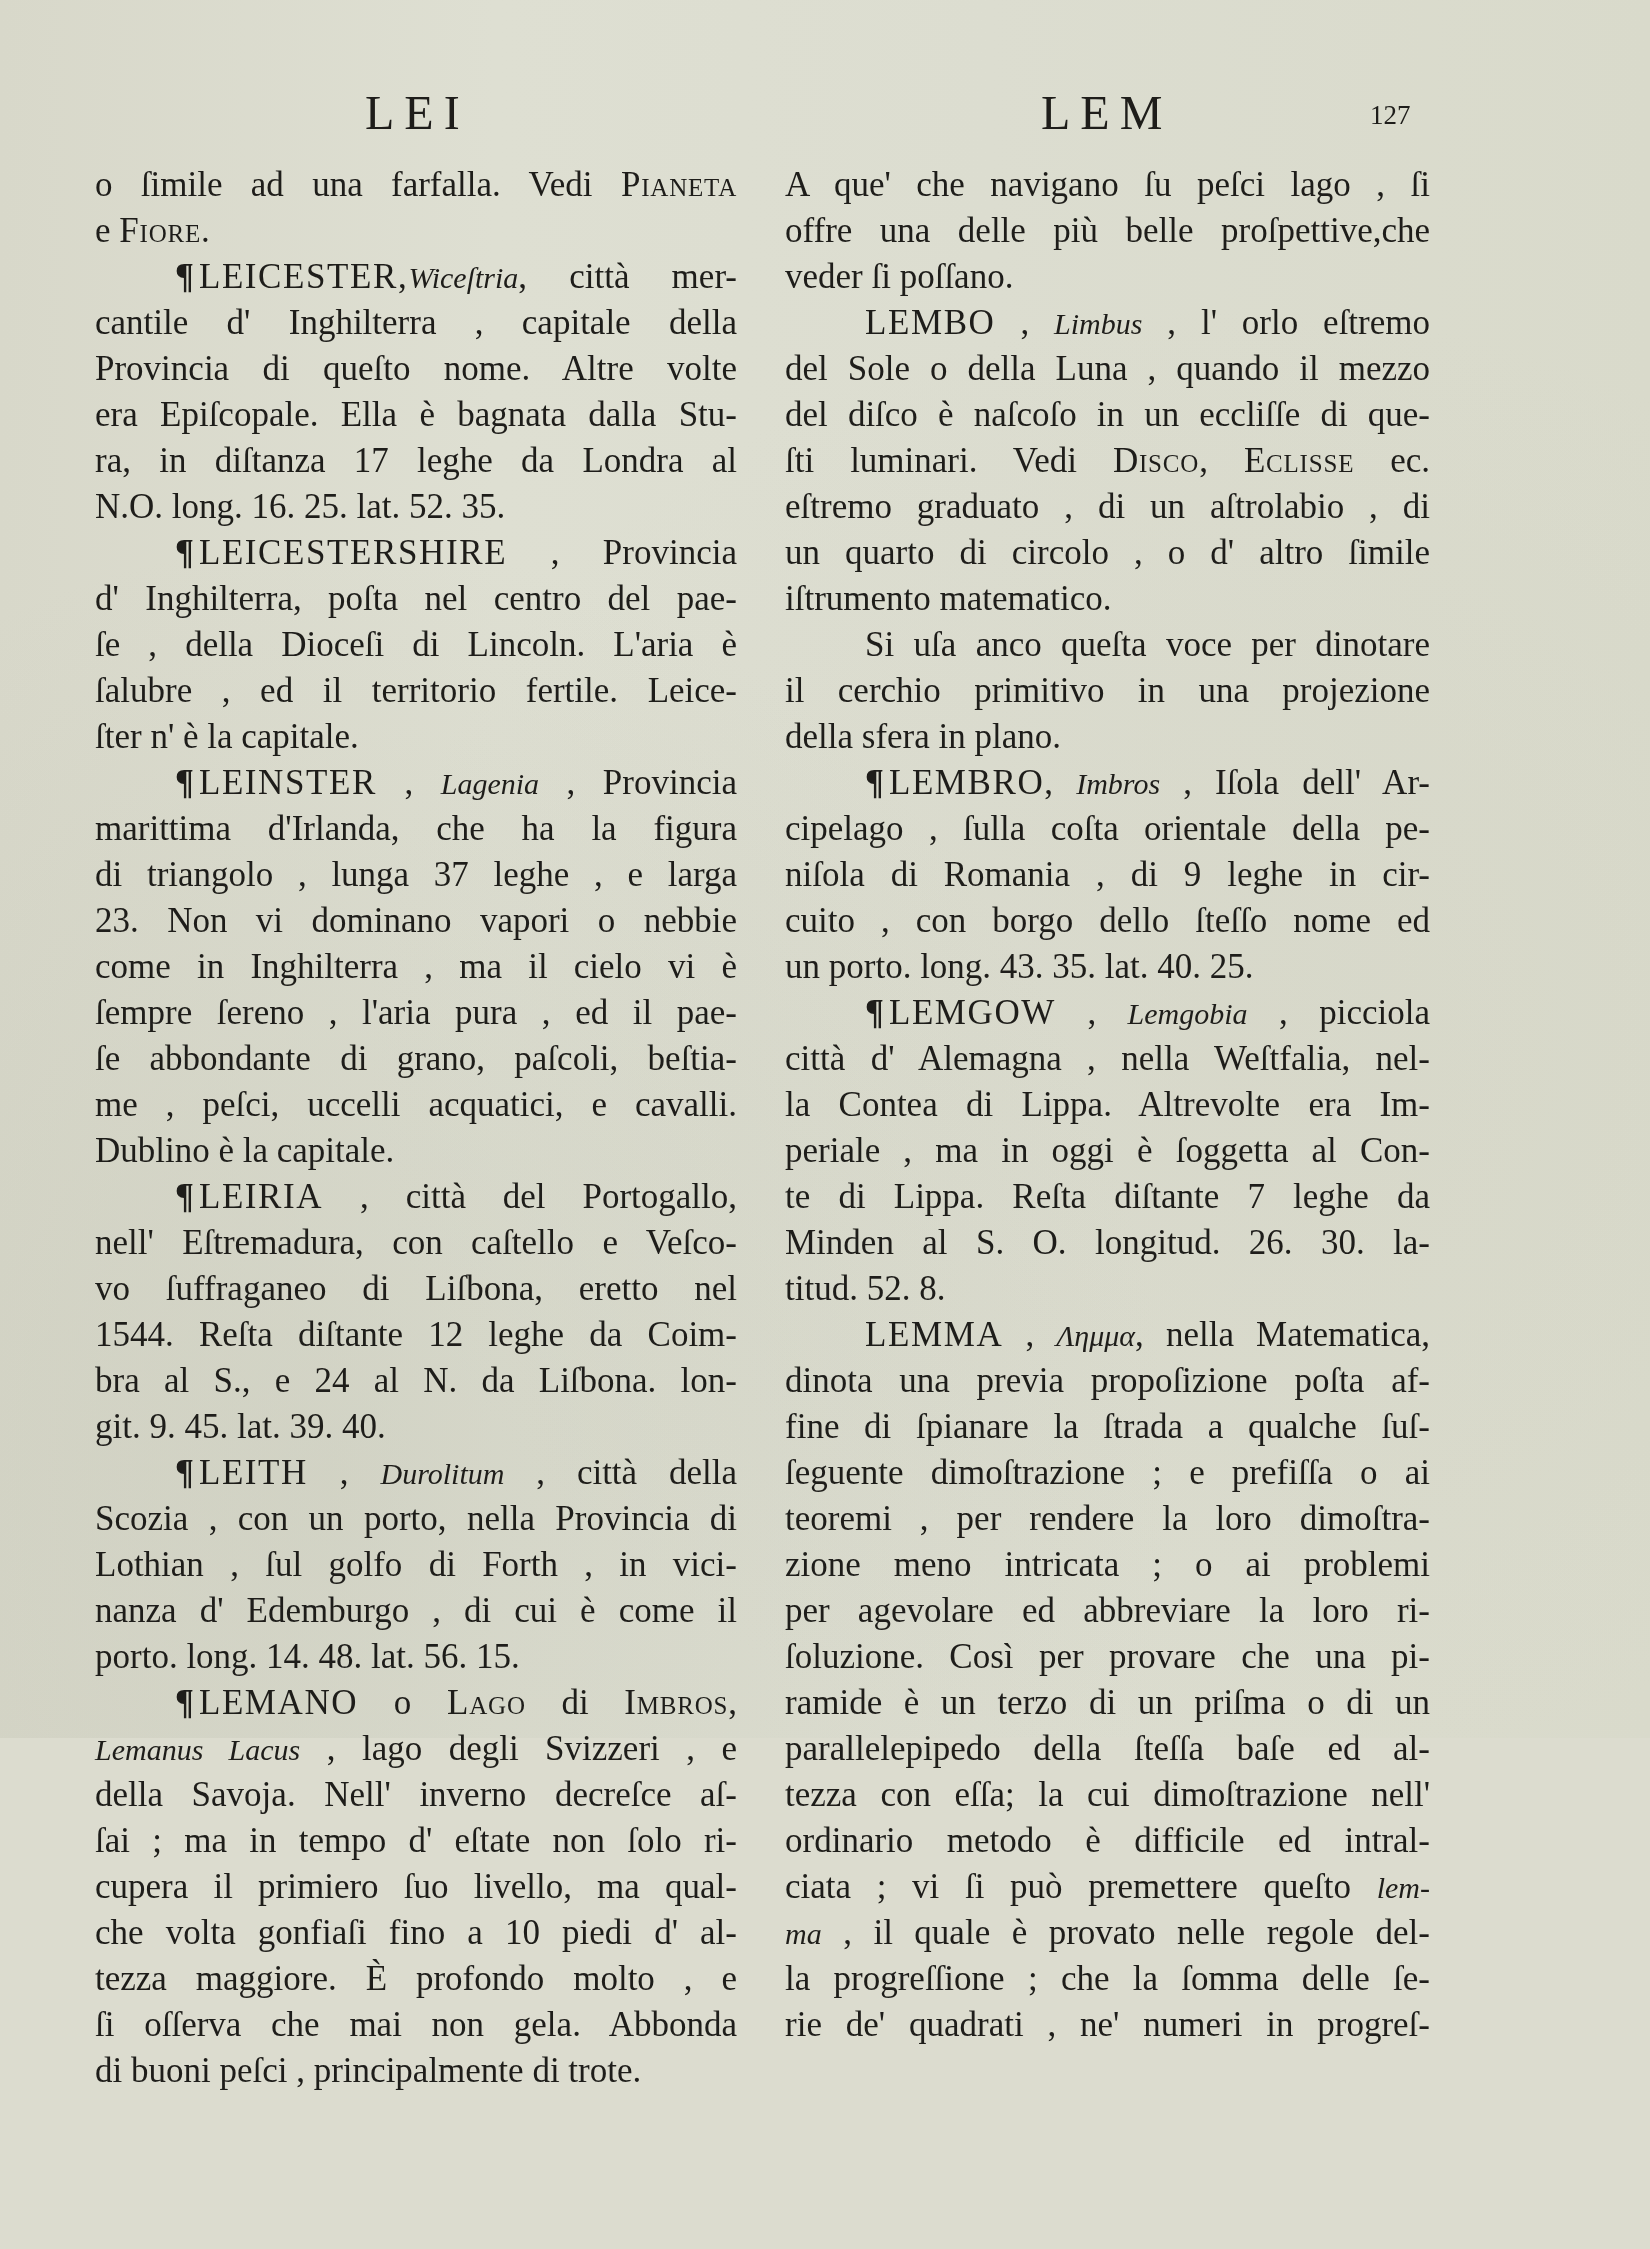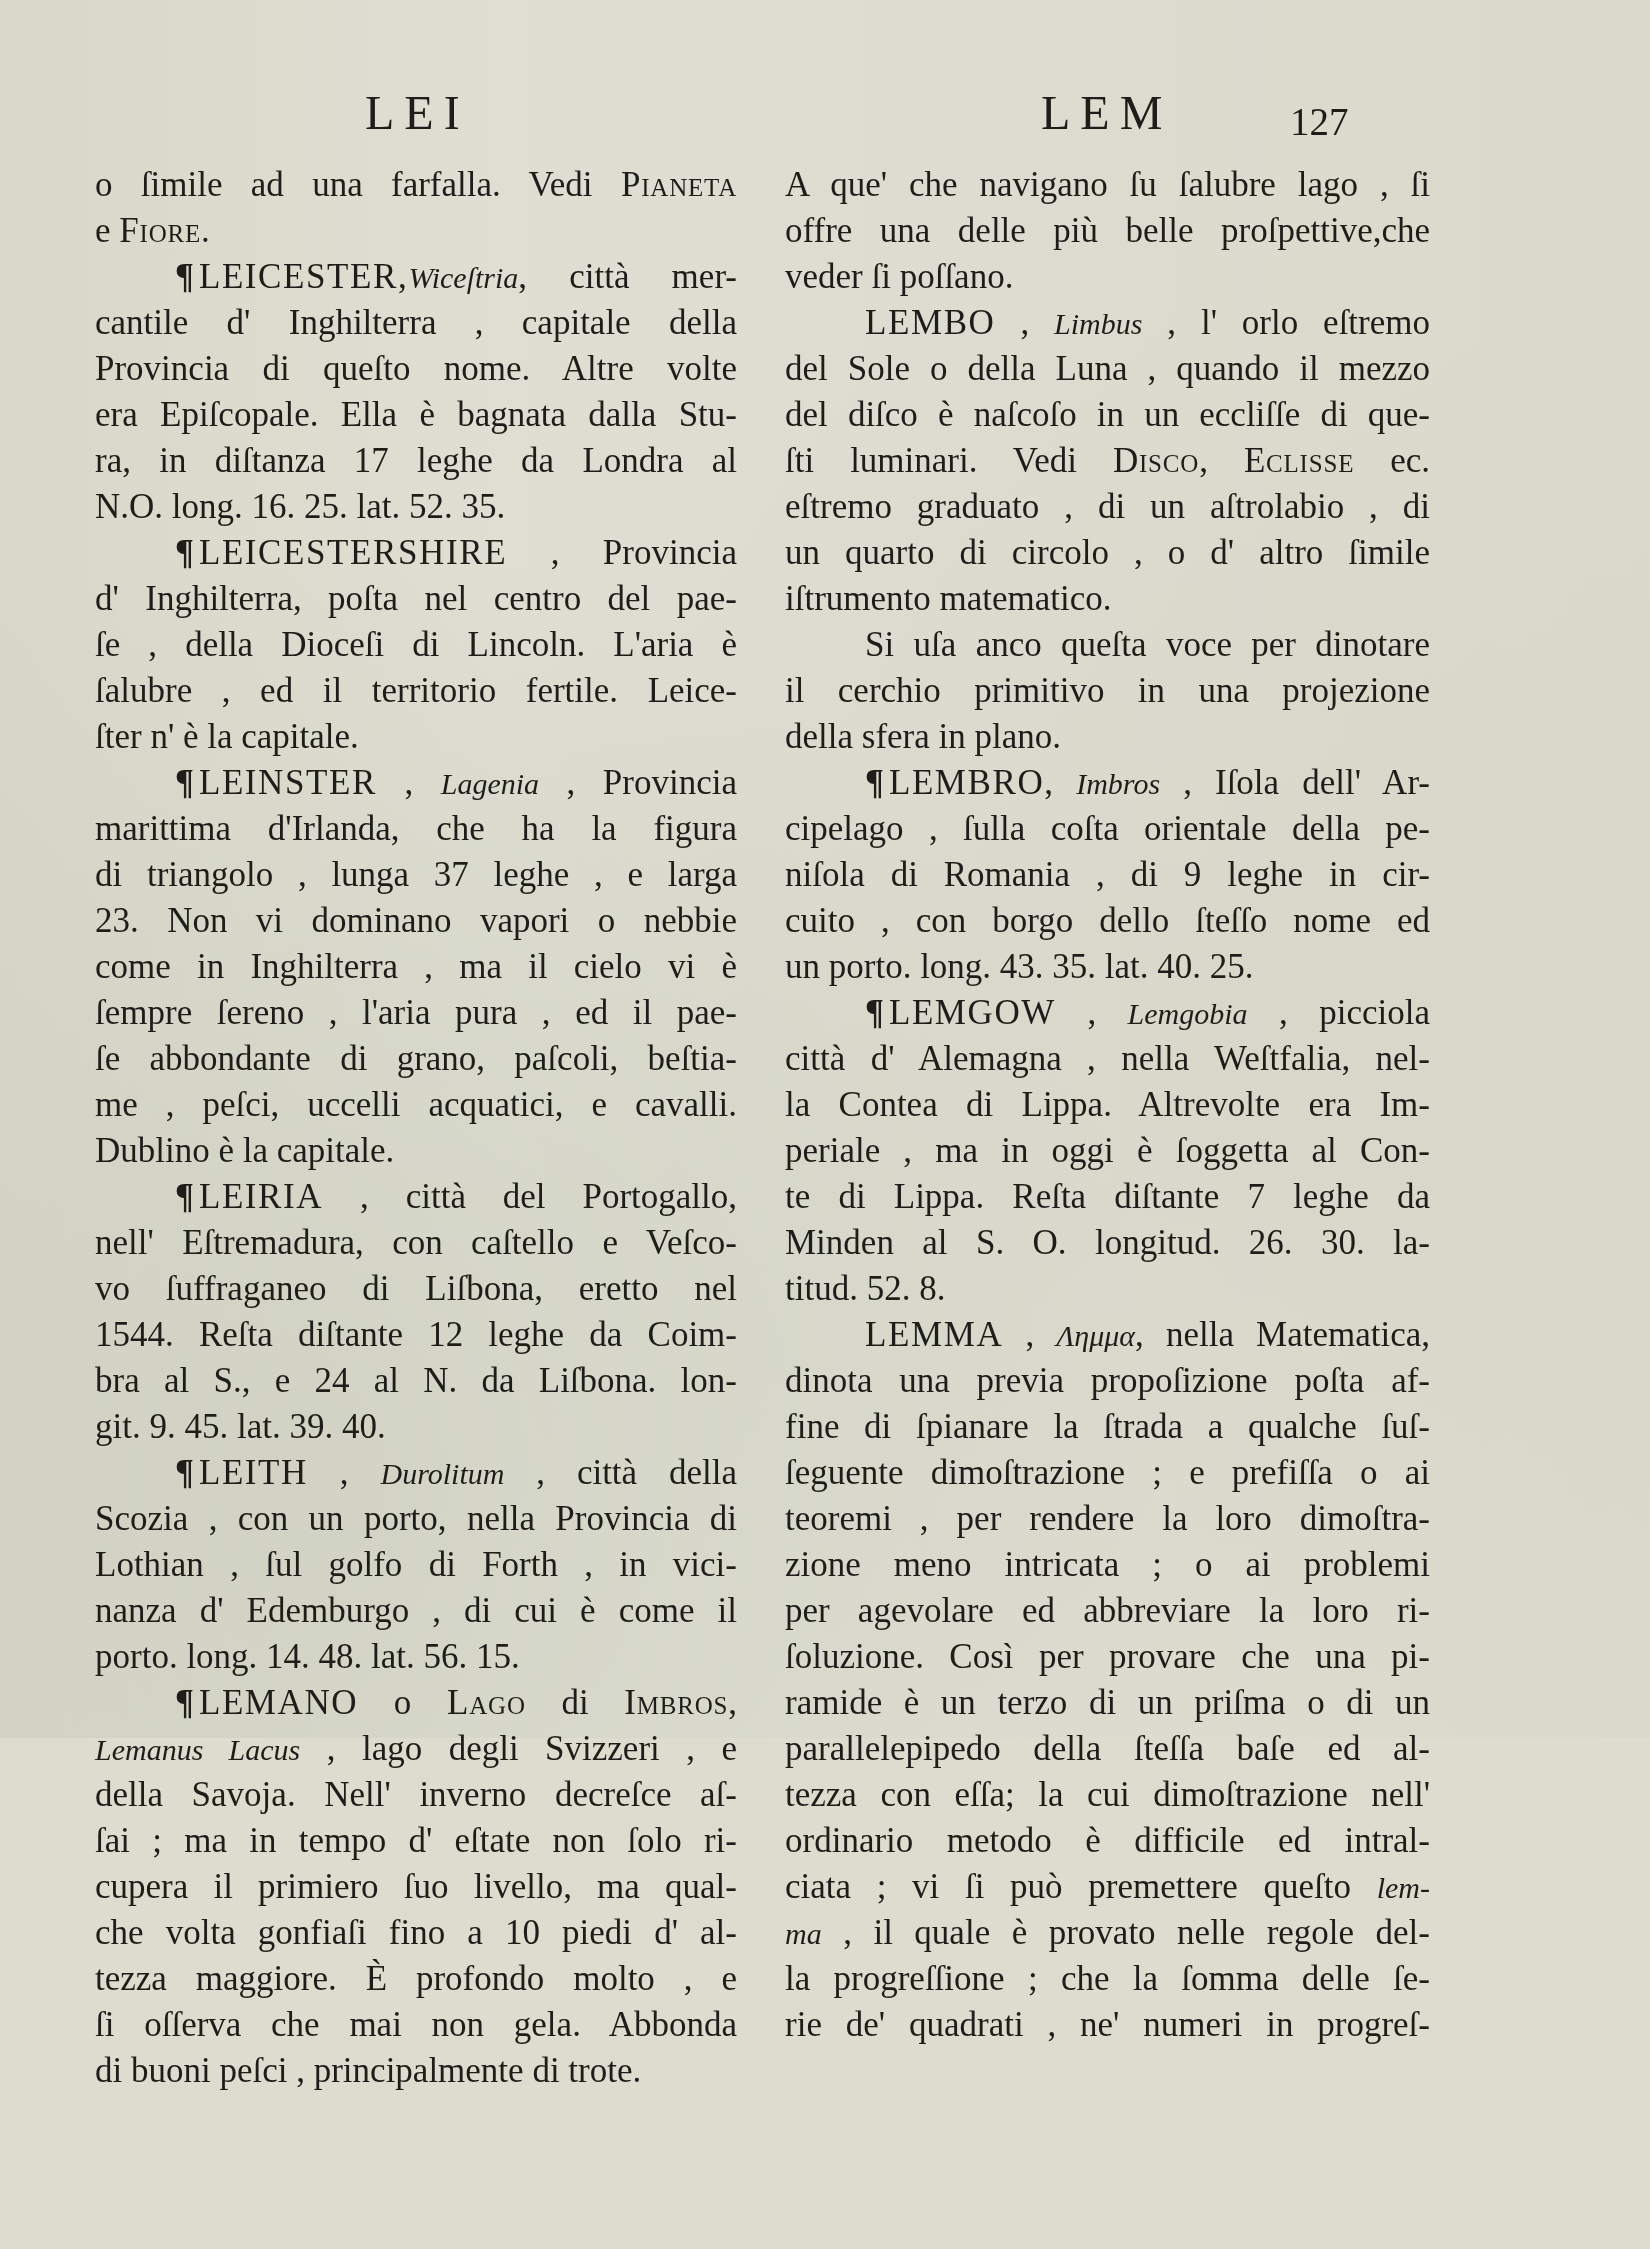--- a/index.html
+++ b/index.html
@@ -16,21 +16,21 @@
       radial-gradient(ellipse at 20% 85%, rgba(190,192,176,0.35), rgba(0,0,0,0) 45%),
       radial-gradient(ellipse at 75% 60%, rgba(205,205,190,0.25), rgba(0,0,0,0) 50%),
       linear-gradient(90deg, #d8d8ca 0%, #dedfd2 30%, #dcddd0 60%, #d9dacb 100%);
   }
   .running-head {
     position: absolute; top: 89px;
     font-size: 48px; letter-spacing: 10px; line-height: 1;
   }
   .head-left { left: 365px; }
   .head-right { left: 1041px; }
-  .folio { position: absolute; top: 102px; left: 1290px; font-size: 39px; line-height: 1; }
+  .folio { position: absolute; top: 102px; left: 1370px; font-size: 27px; line-height: 1; }
   .column {
     position: absolute; top: 146px; width: 642px; margin-top: 16px;
   }
   .col-left { left: 95px; }
   .col-right { left: 785px; width: 645px; }
   .line {
     display: block; height: 46px; line-height: 46px;
     font-size: 35px; white-space: nowrap;
     text-align: justify; text-align-last: justify;
     overflow: visible;
@@ -88,21 +88,21 @@
       <div class="line"><span class="seg-i">Lemanus Lacus</span><span> , lago degli Svizzeri , e</span></div>
       <div class="line"><span>della Savoja. Nell' inverno decreſce aſ-</span></div>
       <div class="line"><span>ſai ; ma in tempo d' eſtate non ſolo ri-</span></div>
       <div class="line"><span>cupera il primiero ſuo livello, ma qual-</span></div>
       <div class="line"><span>che volta gonfiaſi fino a 10 piedi d' al-</span></div>
       <div class="line"><span>tezza maggiore. È profondo molto , e</span></div>
       <div class="line"><span>ſi oſſerva che mai non gela. Abbonda</span></div>
       <div class="line last"><span>di buoni peſci , principalmente di trote.</span></div>
     </div>
   <div class="column col-right">
-      <div class="line"><span>A que' che navigano ſu ſalubre lago , ſi</span></div>
+      <div class="line"><span>A que' che navigano ſu peſci lago , ſi</span></div>
       <div class="line"><span>offre una delle più belle proſpettive,che</span></div>
       <div class="line last"><span>veder ſi poſſano.</span></div>
       <div class="line indent"><span class="seg-cap">LEMBO</span><span> , </span><span class="seg-i">Limbus</span><span> , l' orlo eſtremo</span></div>
       <div class="line"><span>del Sole o della Luna , quando il mezzo</span></div>
       <div class="line"><span>del diſco è naſcoſo in un eccliſſe di que-</span></div>
       <div class="line"><span>ſti luminari. Vedi </span><span class="seg-sc">Disco</span><span>, </span><span class="seg-sc">Eclisse</span><span> ec.</span></div>
       <div class="line"><span>eſtremo graduato , di un aſtrolabio , di</span></div>
       <div class="line"><span>un quarto di circolo , o d' altro ſimile</span></div>
       <div class="line last"><span>iſtrumento matematico.</span></div>
       <div class="line indent"><span>Si uſa anco queſta voce per dinotare</span></div>

